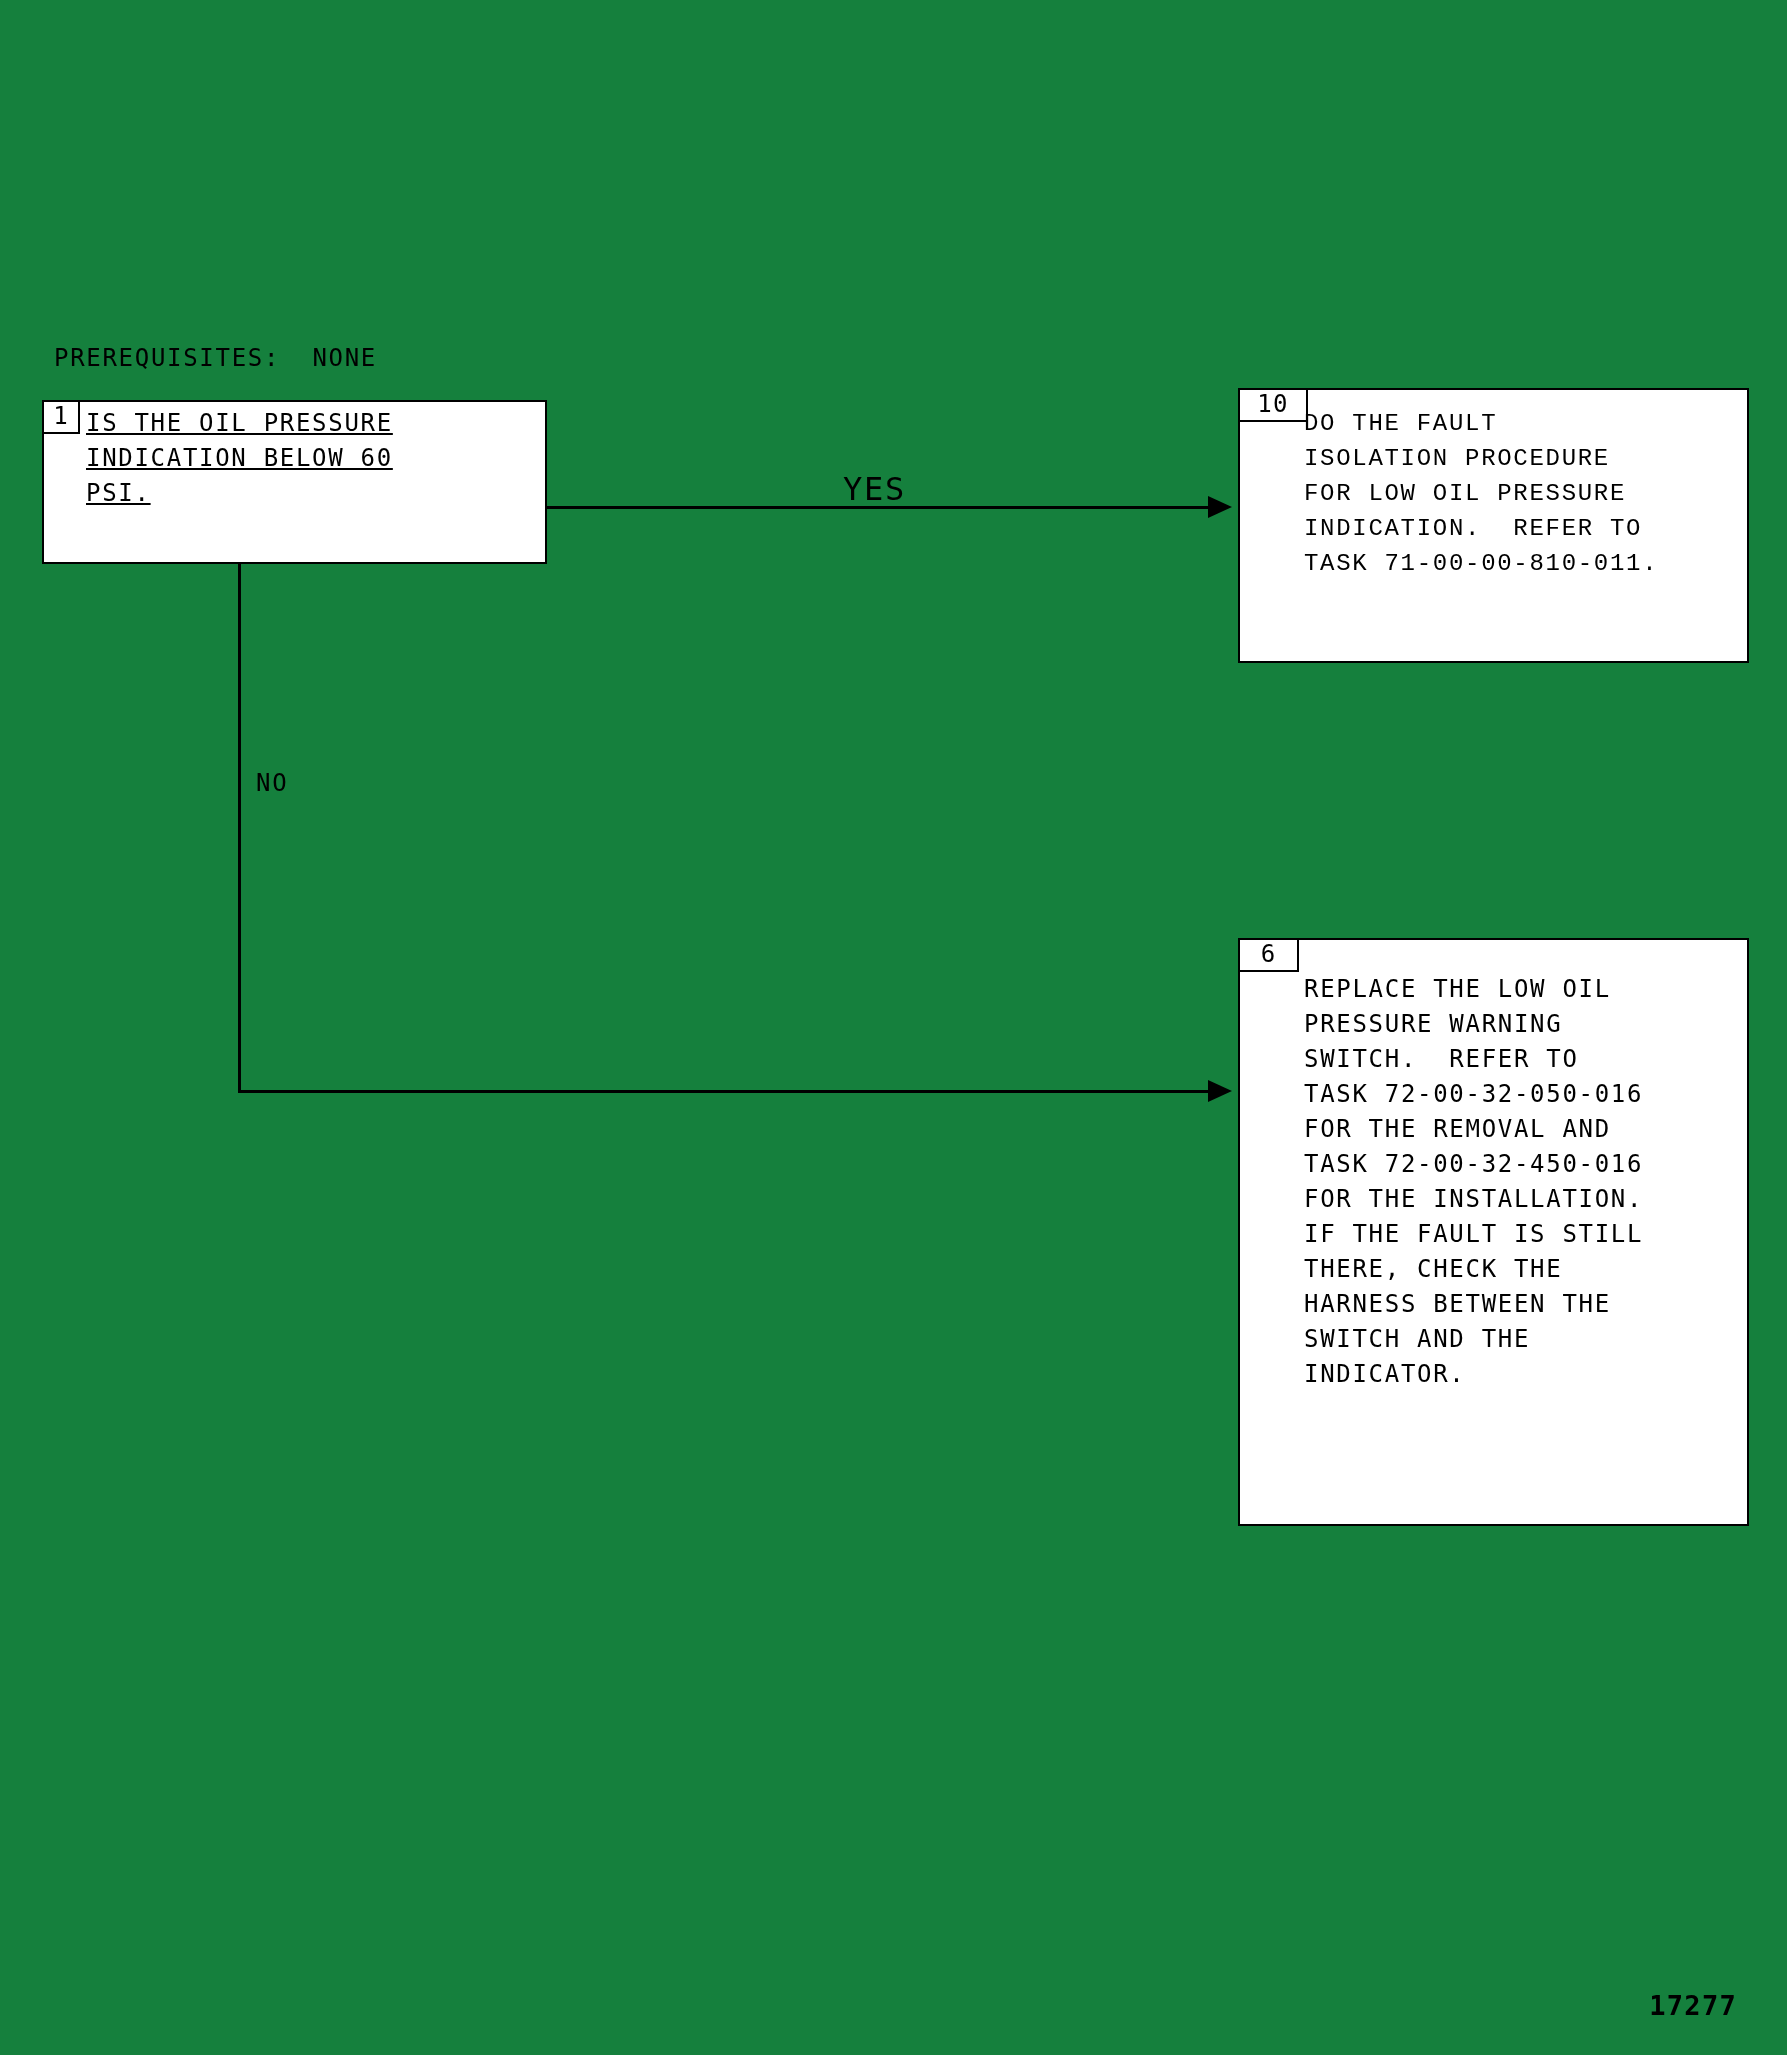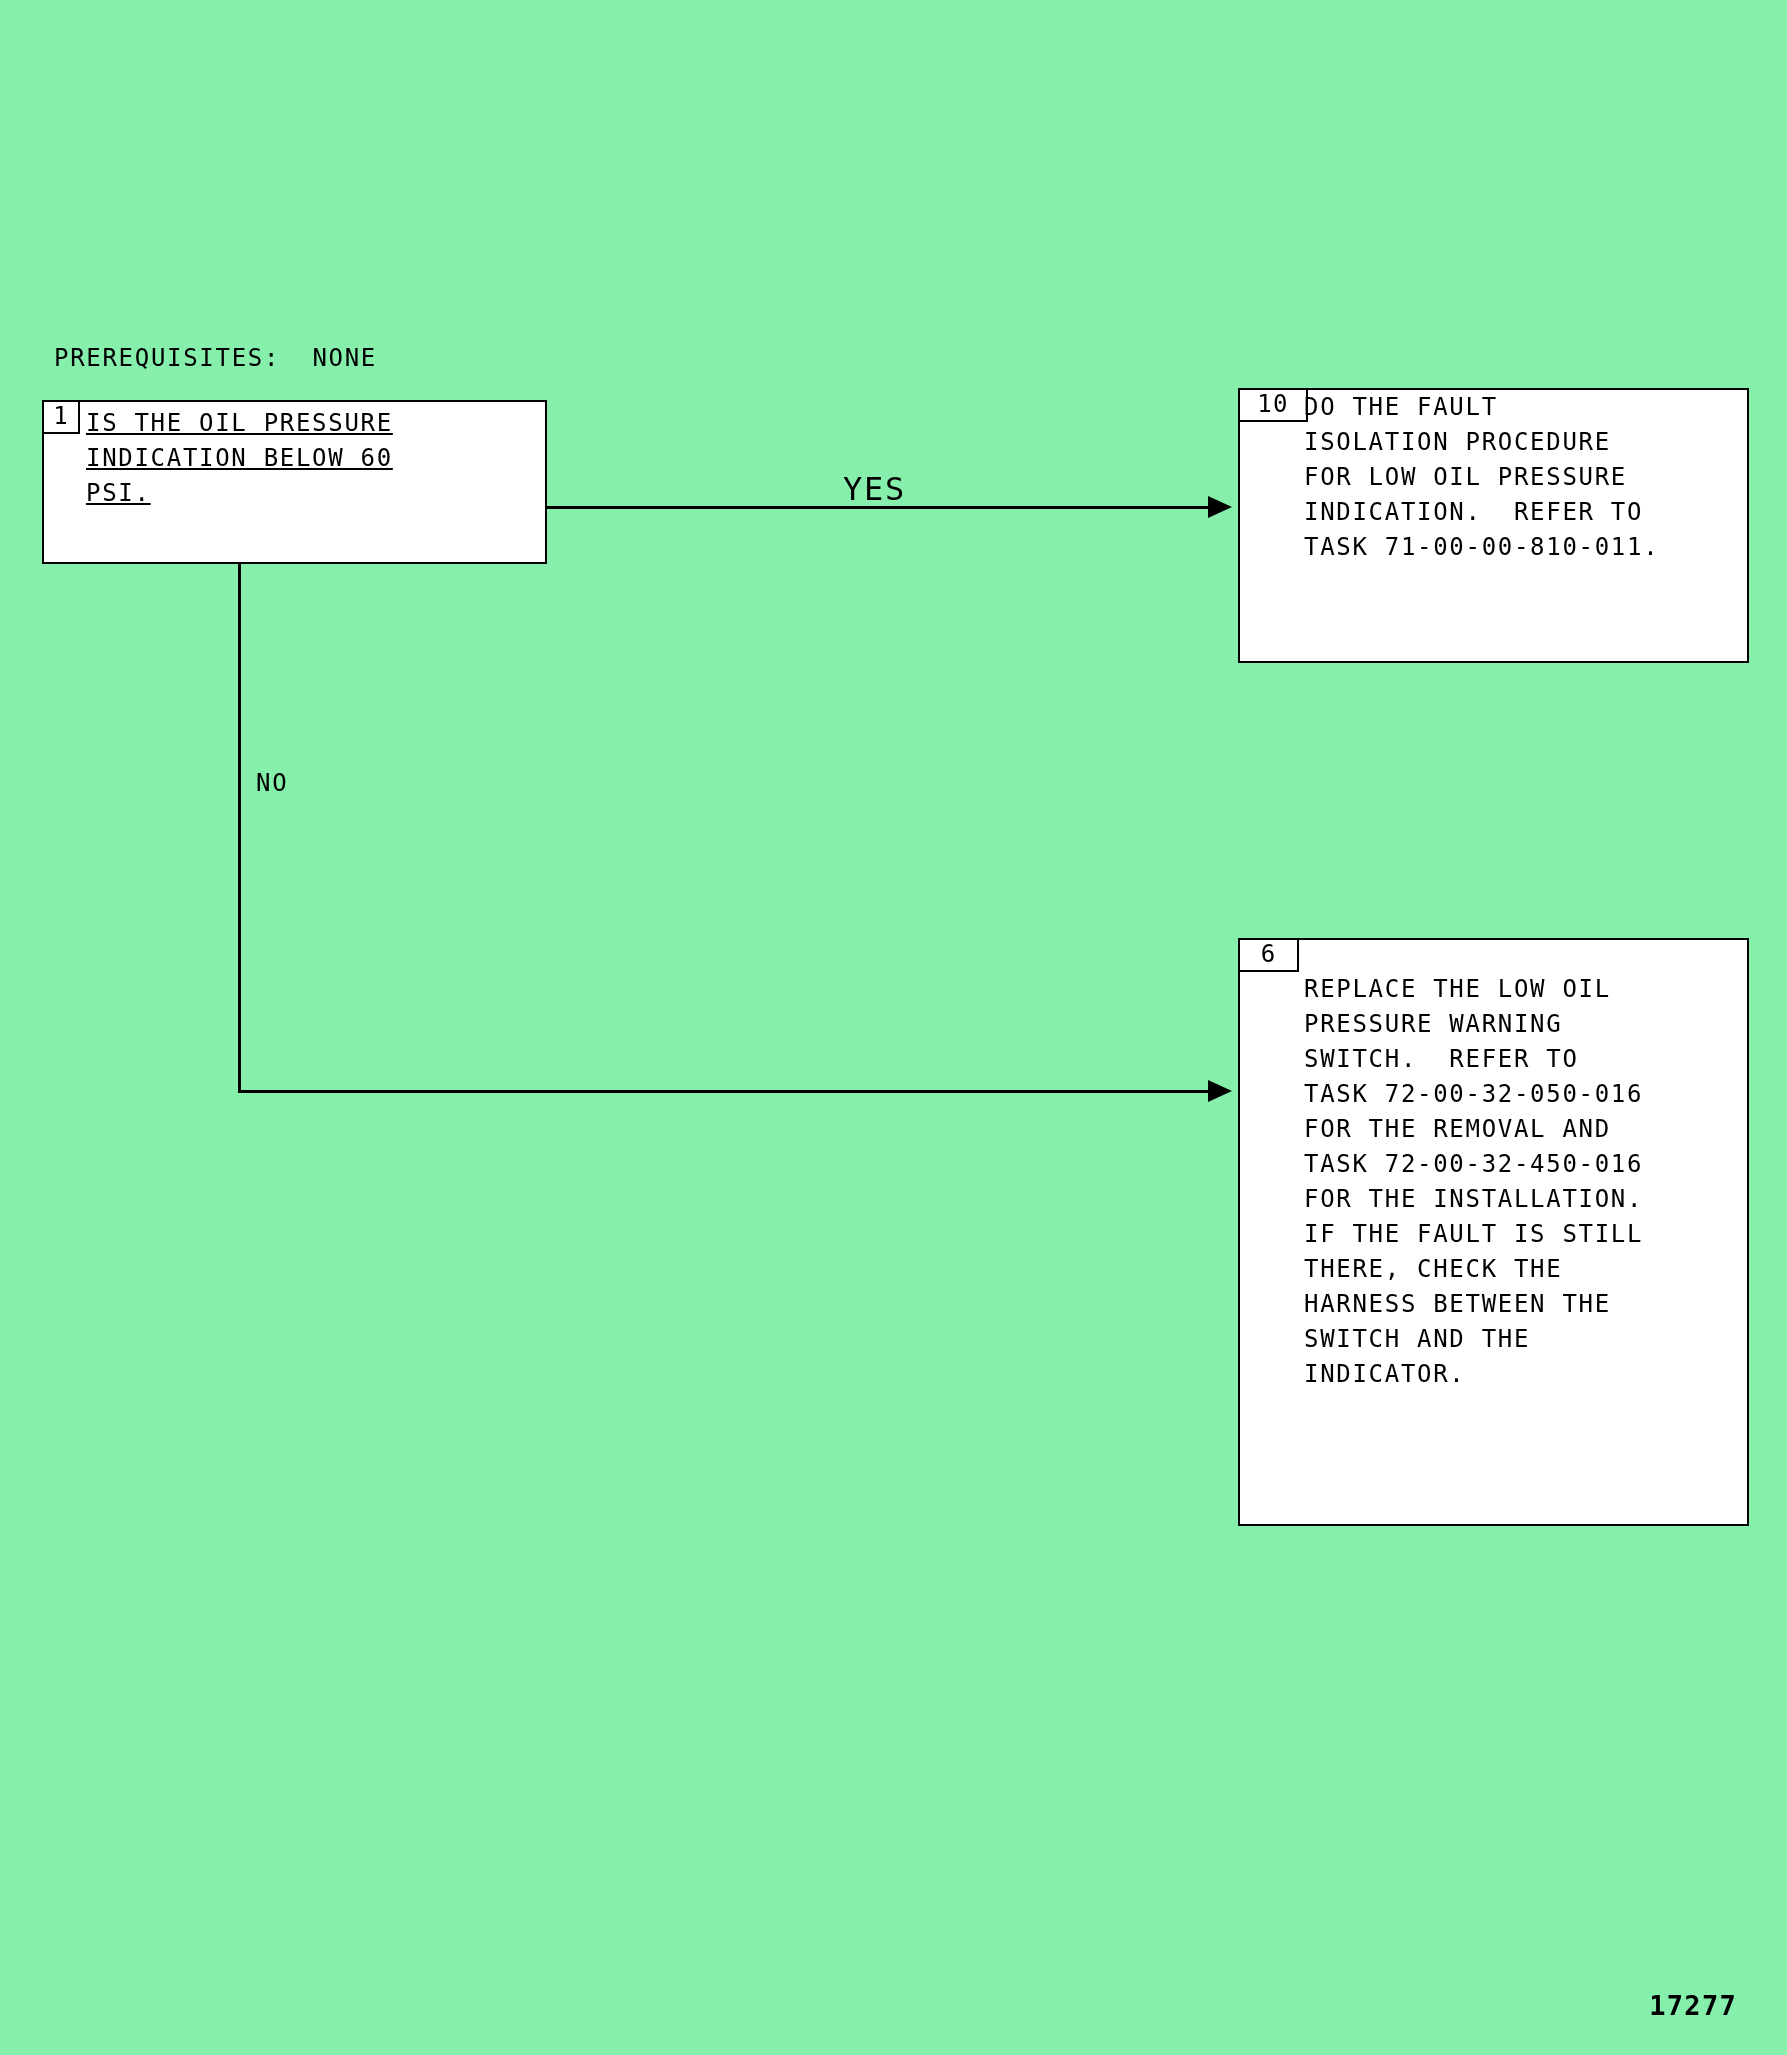--- a/index.html
+++ b/index.html
@@ -8,21 +8,21 @@
     background: #ffffff;
   }
   body {
     font-family: "DejaVu Serif", serif;
     color: #000000;
   }
   #page {
     position: relative;
     width: 1787px;
     height: 2056px;
-    background: #86efac;
+    background: #15803d;
     overflow: hidden;
   }
   .mono {
     font-family: "DejaVu Sans Mono", monospace;
   }
   #prereq {
     position: absolute;
     left: 54px;
     top: 344px;
     font-size: 24px;
@@ -73,21 +73,22 @@
     left: 1238px;
     top: 388px;
     width: 511px;
     height: 275px;
   }
   #node-10 .node-num {
     width: 68px;
     height: 32px;
   }
   #node-10 .node-text {
-    padding: 0 0 0 64px;
+    padding: 16px 0 0 64px;
+    font-family: Liberation Mono, monospace;
   }
   
   #node-11 {
     left: 1238px;
     top: 938px;
     width: 511px;
     height: 588px;
   }
   #node-11 .node-num {
     width: 59px;

